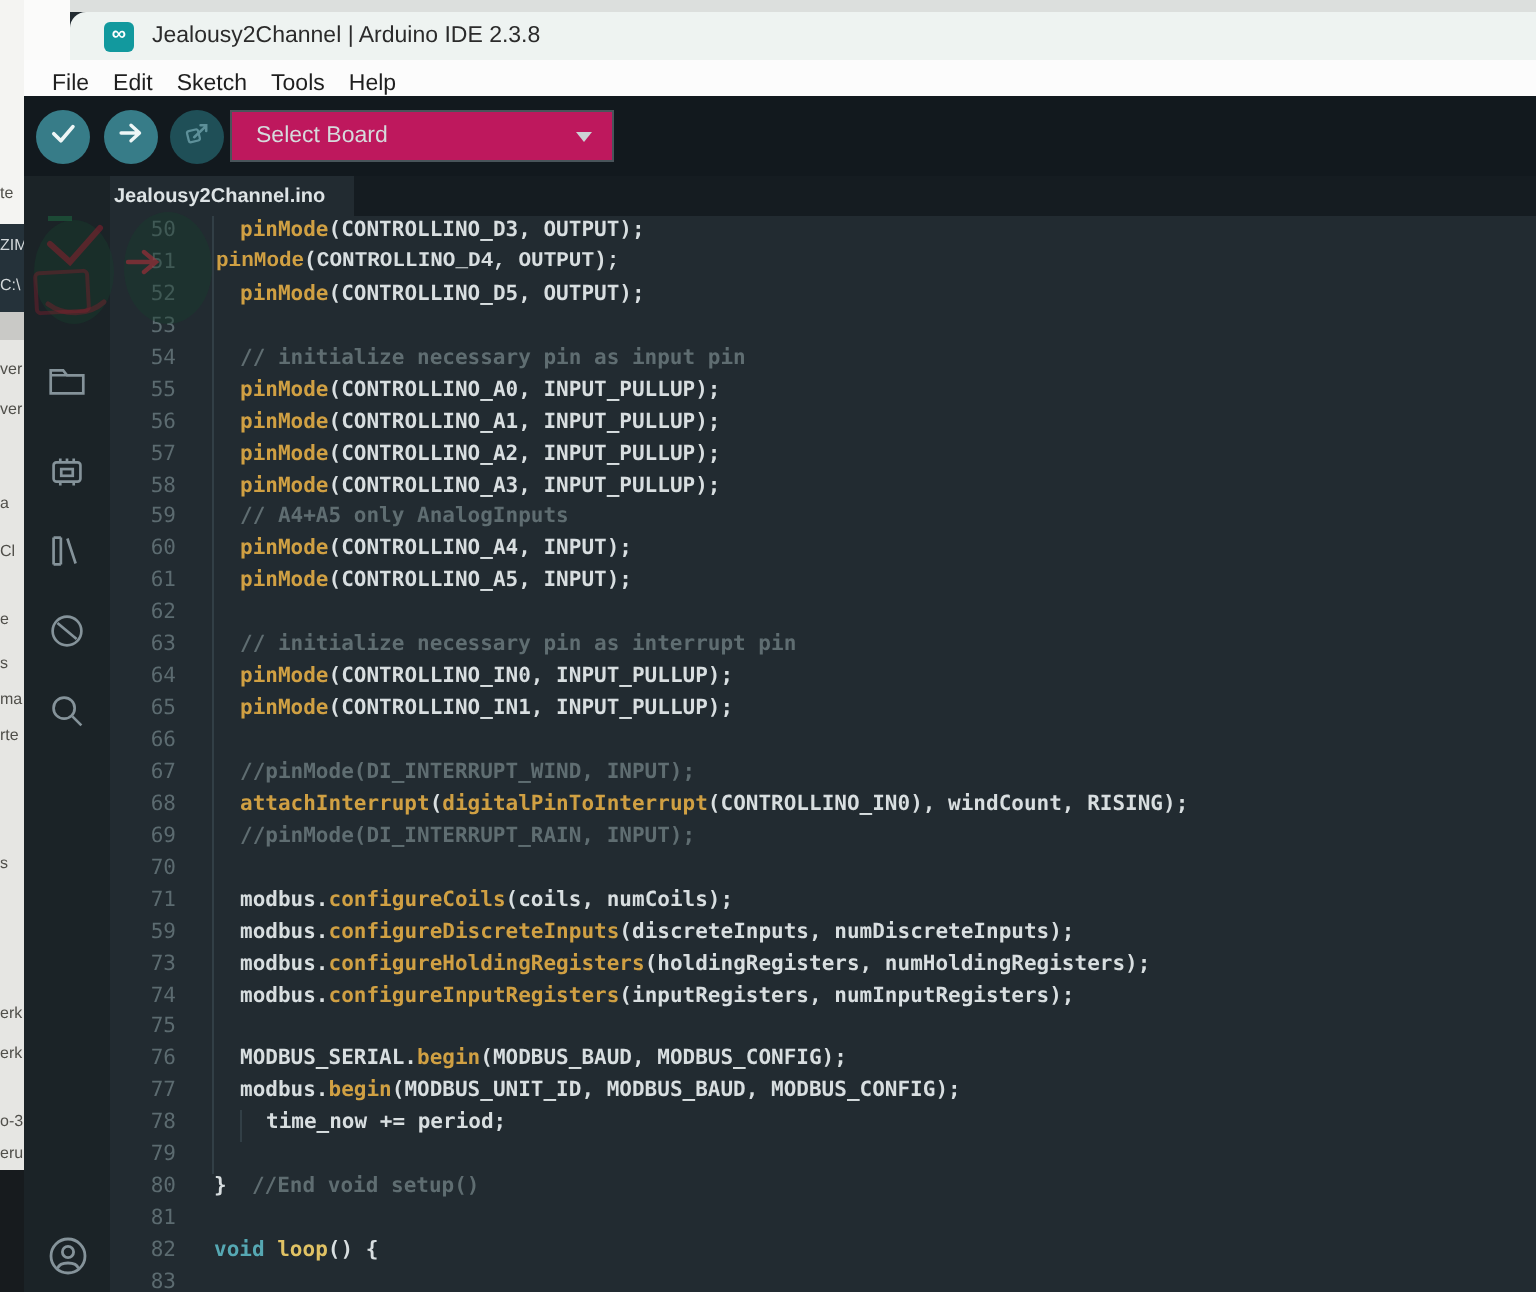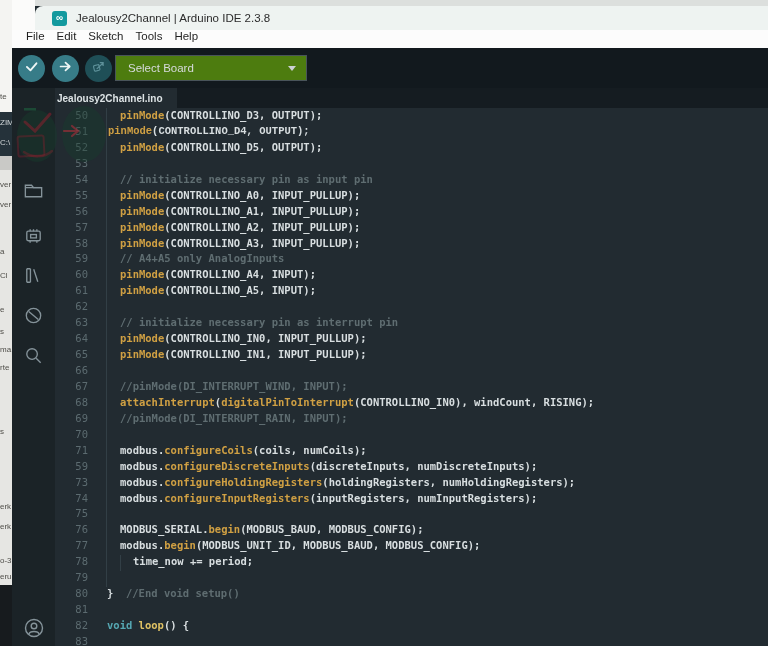--- a/index.html
+++ b/index.html
@@ -26,40 +26,40 @@
     position:absolute;left:35px;top:6px;width:733px;height:24px;
     background:var(--titlebar-bg,#eef3f1);border-radius:8px 0 0 0;
     display:flex;align-items:center;z-index:3;
   }
   .app-icon{width:15px;height:15px;margin-left:17px;border-radius:3px;
     background:#12999e;color:#fff;font-size:10px;font-weight:bold;
     display:flex;align-items:center;justify-content:center;line-height:1;}
   .title-text{margin-left:9px;font-size:11.5px;color:#2b2b2b;}
   .menubar{
     position:absolute;left:12px;top:30px;width:756px;height:18px;
-    background:var(--menubar-bg,#fcfcfc);display:flex;align-items:flex-start;z-index:3;
+    background:var(--menubar-bg,#fcfcfc);display:flex;align-items:flex-end;z-index:3;
   }
   .menu-item{font-size:11.5px;color:#1f1f1f;padding:0 6px;}
   .menu-item:first-child{padding-left:14px;}
   
   .toolbar{
     position:absolute;left:12px;top:48px;width:756px;height:40px;
     background:var(--toolbar-bg,#12191e);display:flex;align-items:center;z-index:3;
   }
   .tool-btn{
     width:27px;height:27px;border-radius:50%;border:none;padding:0;margin:0;
     display:flex;align-items:center;justify-content:center;cursor:pointer;
     background:var(--accent-teal,#377c88);
   }
   .tool-btn.verify{margin-left:6px;}
   .tool-btn.upload{margin-left:7px;}
   .tool-btn.debug-t{margin-left:6px;background:var(--debug-disabled,#1f4f57);}
   .board-select{
     position:absolute;left:103px;top:7px;width:192px;height:26px;
-    border:1px solid var(--border-gray,#49545a);background:#4d7c0f;
+    border:1px solid var(--border-gray,#49545a);background:#be185d;
     display:flex;align-items:center;color:#d6dadc;font-size:11.5px;cursor:pointer;justify-content:space-between;
   }
   .board-select .label{margin-left:12px;flex:1;}
   .caret{width:0;height:0;border-left:4px solid transparent;border-right:4px solid transparent;
     border-top:5px solid #ccd2d4;margin-right:10px;}
   
   .sidebar{position:absolute;left:12px;top:88px;width:43px;height:558px;
     background:var(--sidebar-bg,#1b2327);z-index:2;}
   .side-icon{position:absolute;left:0;width:43px;height:28px;display:flex;
     align-items:center;justify-content:center;cursor:pointer;}

